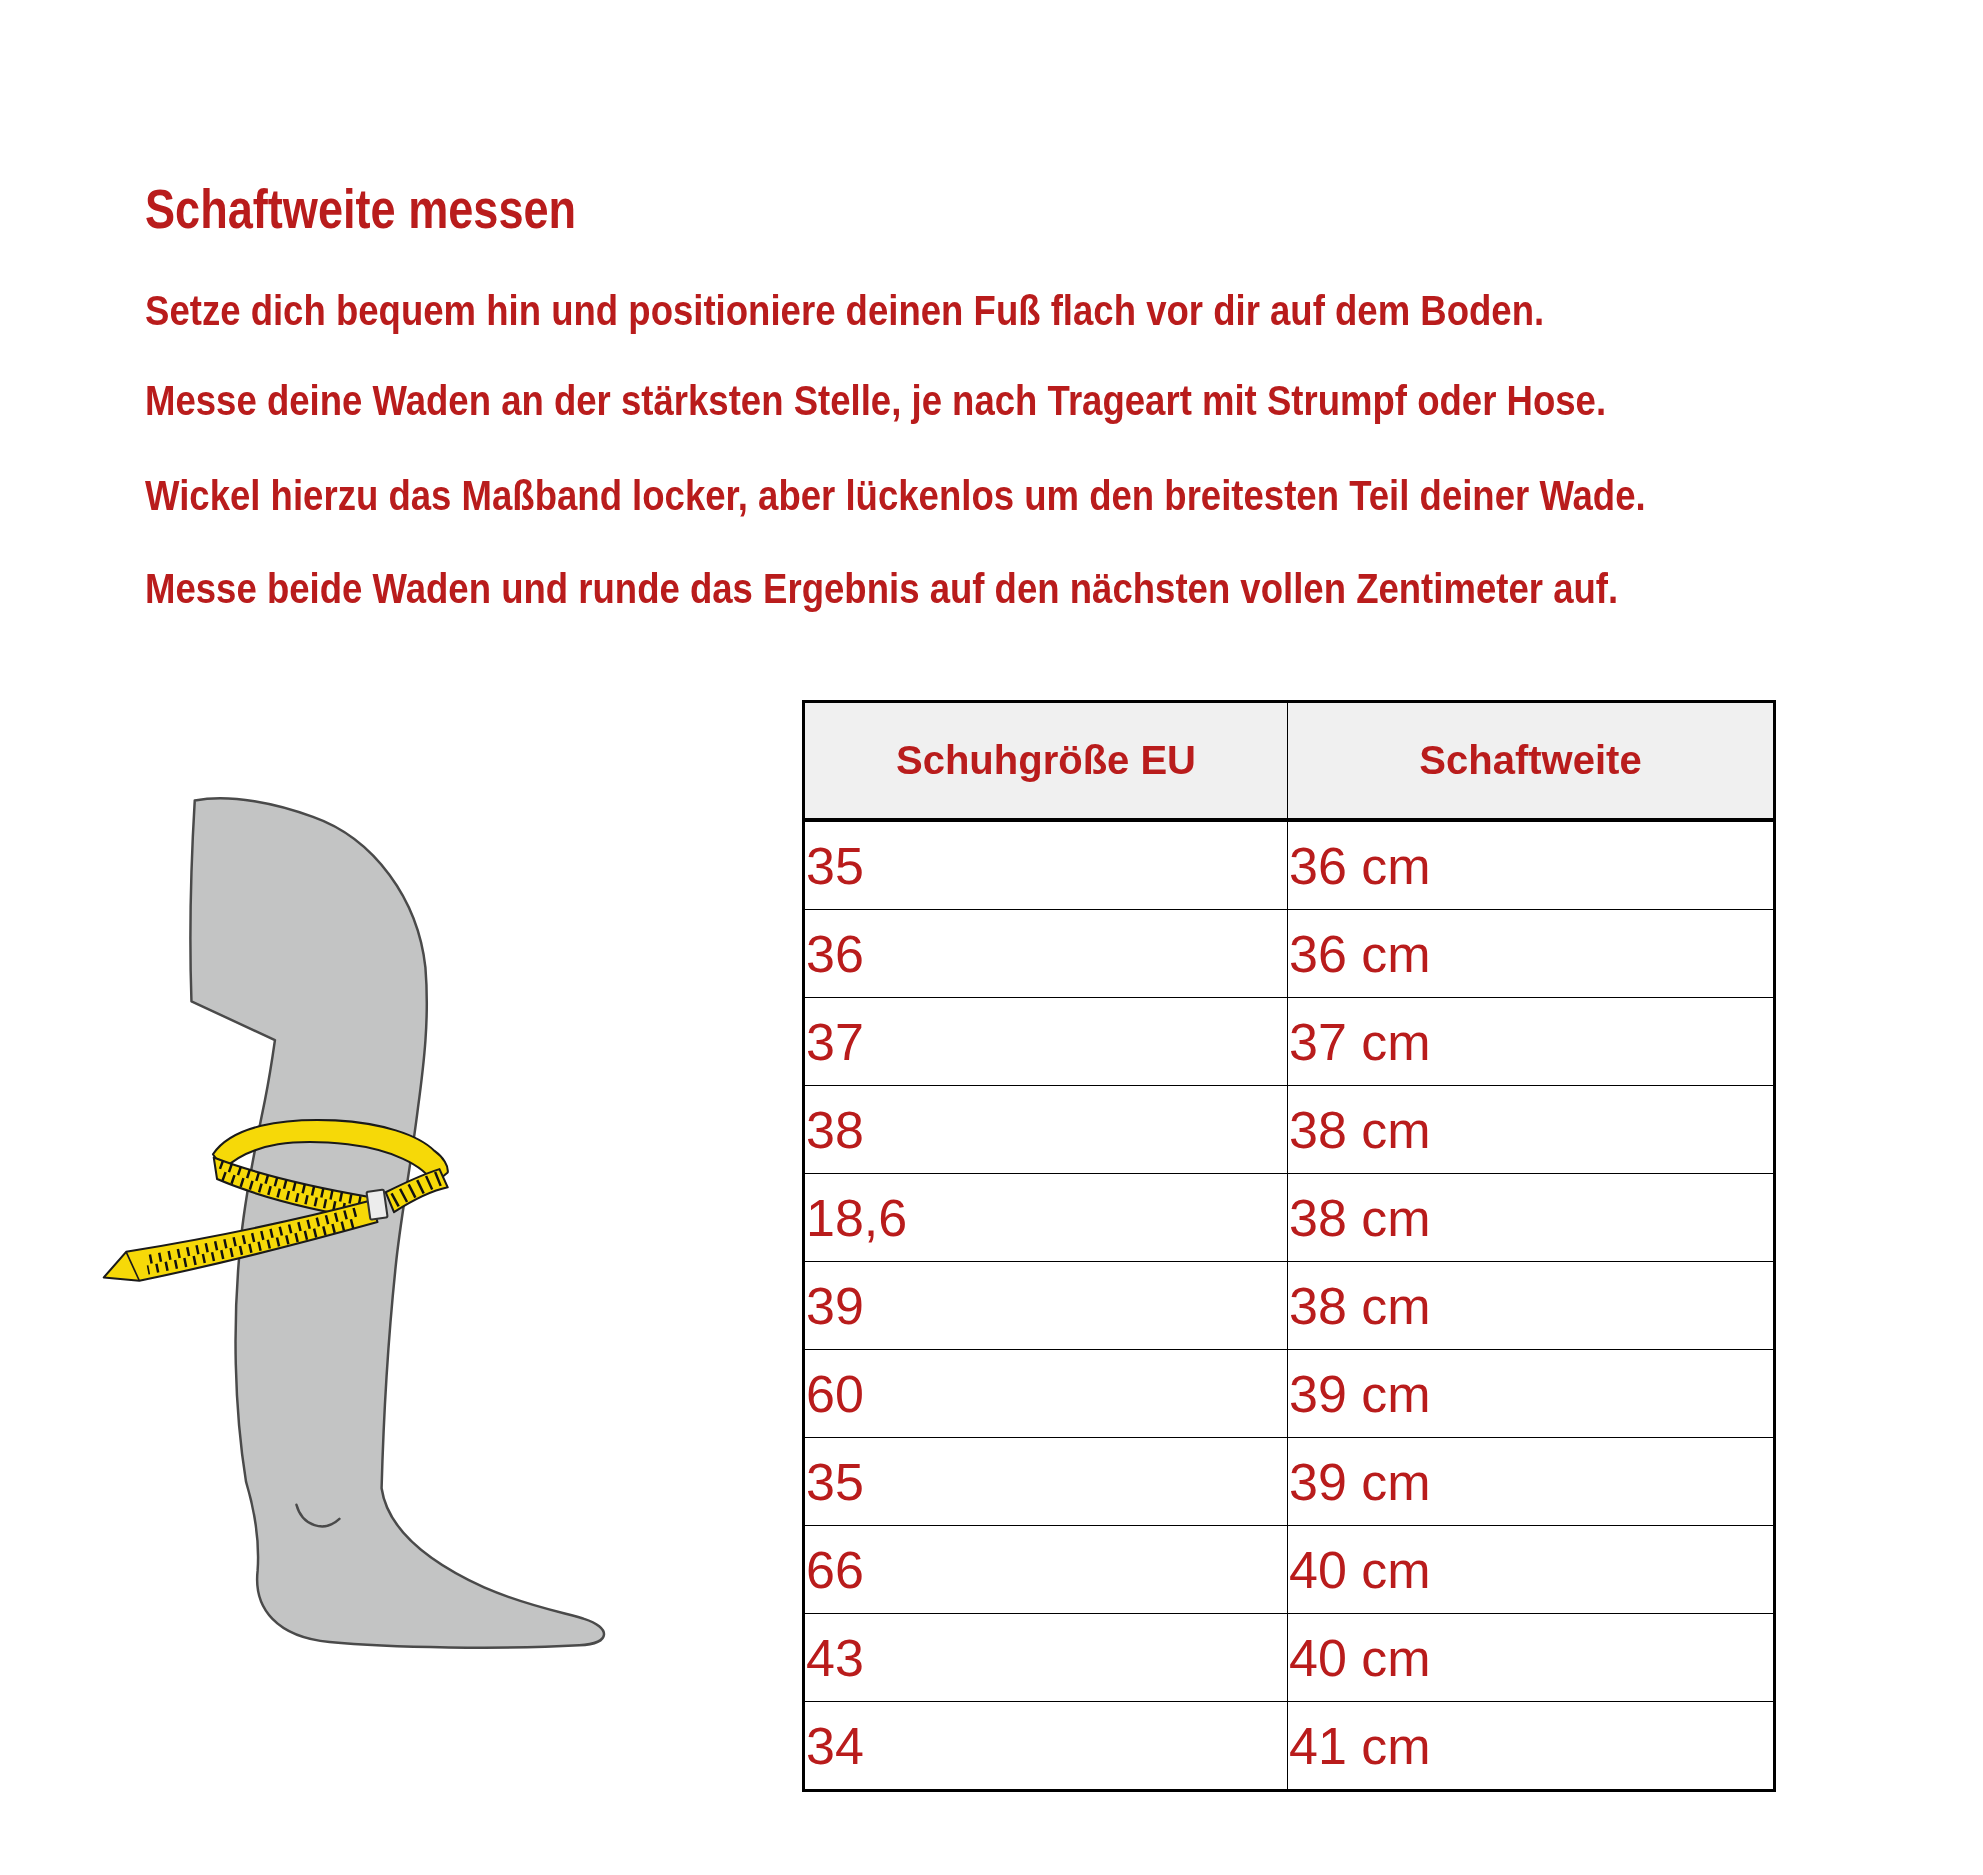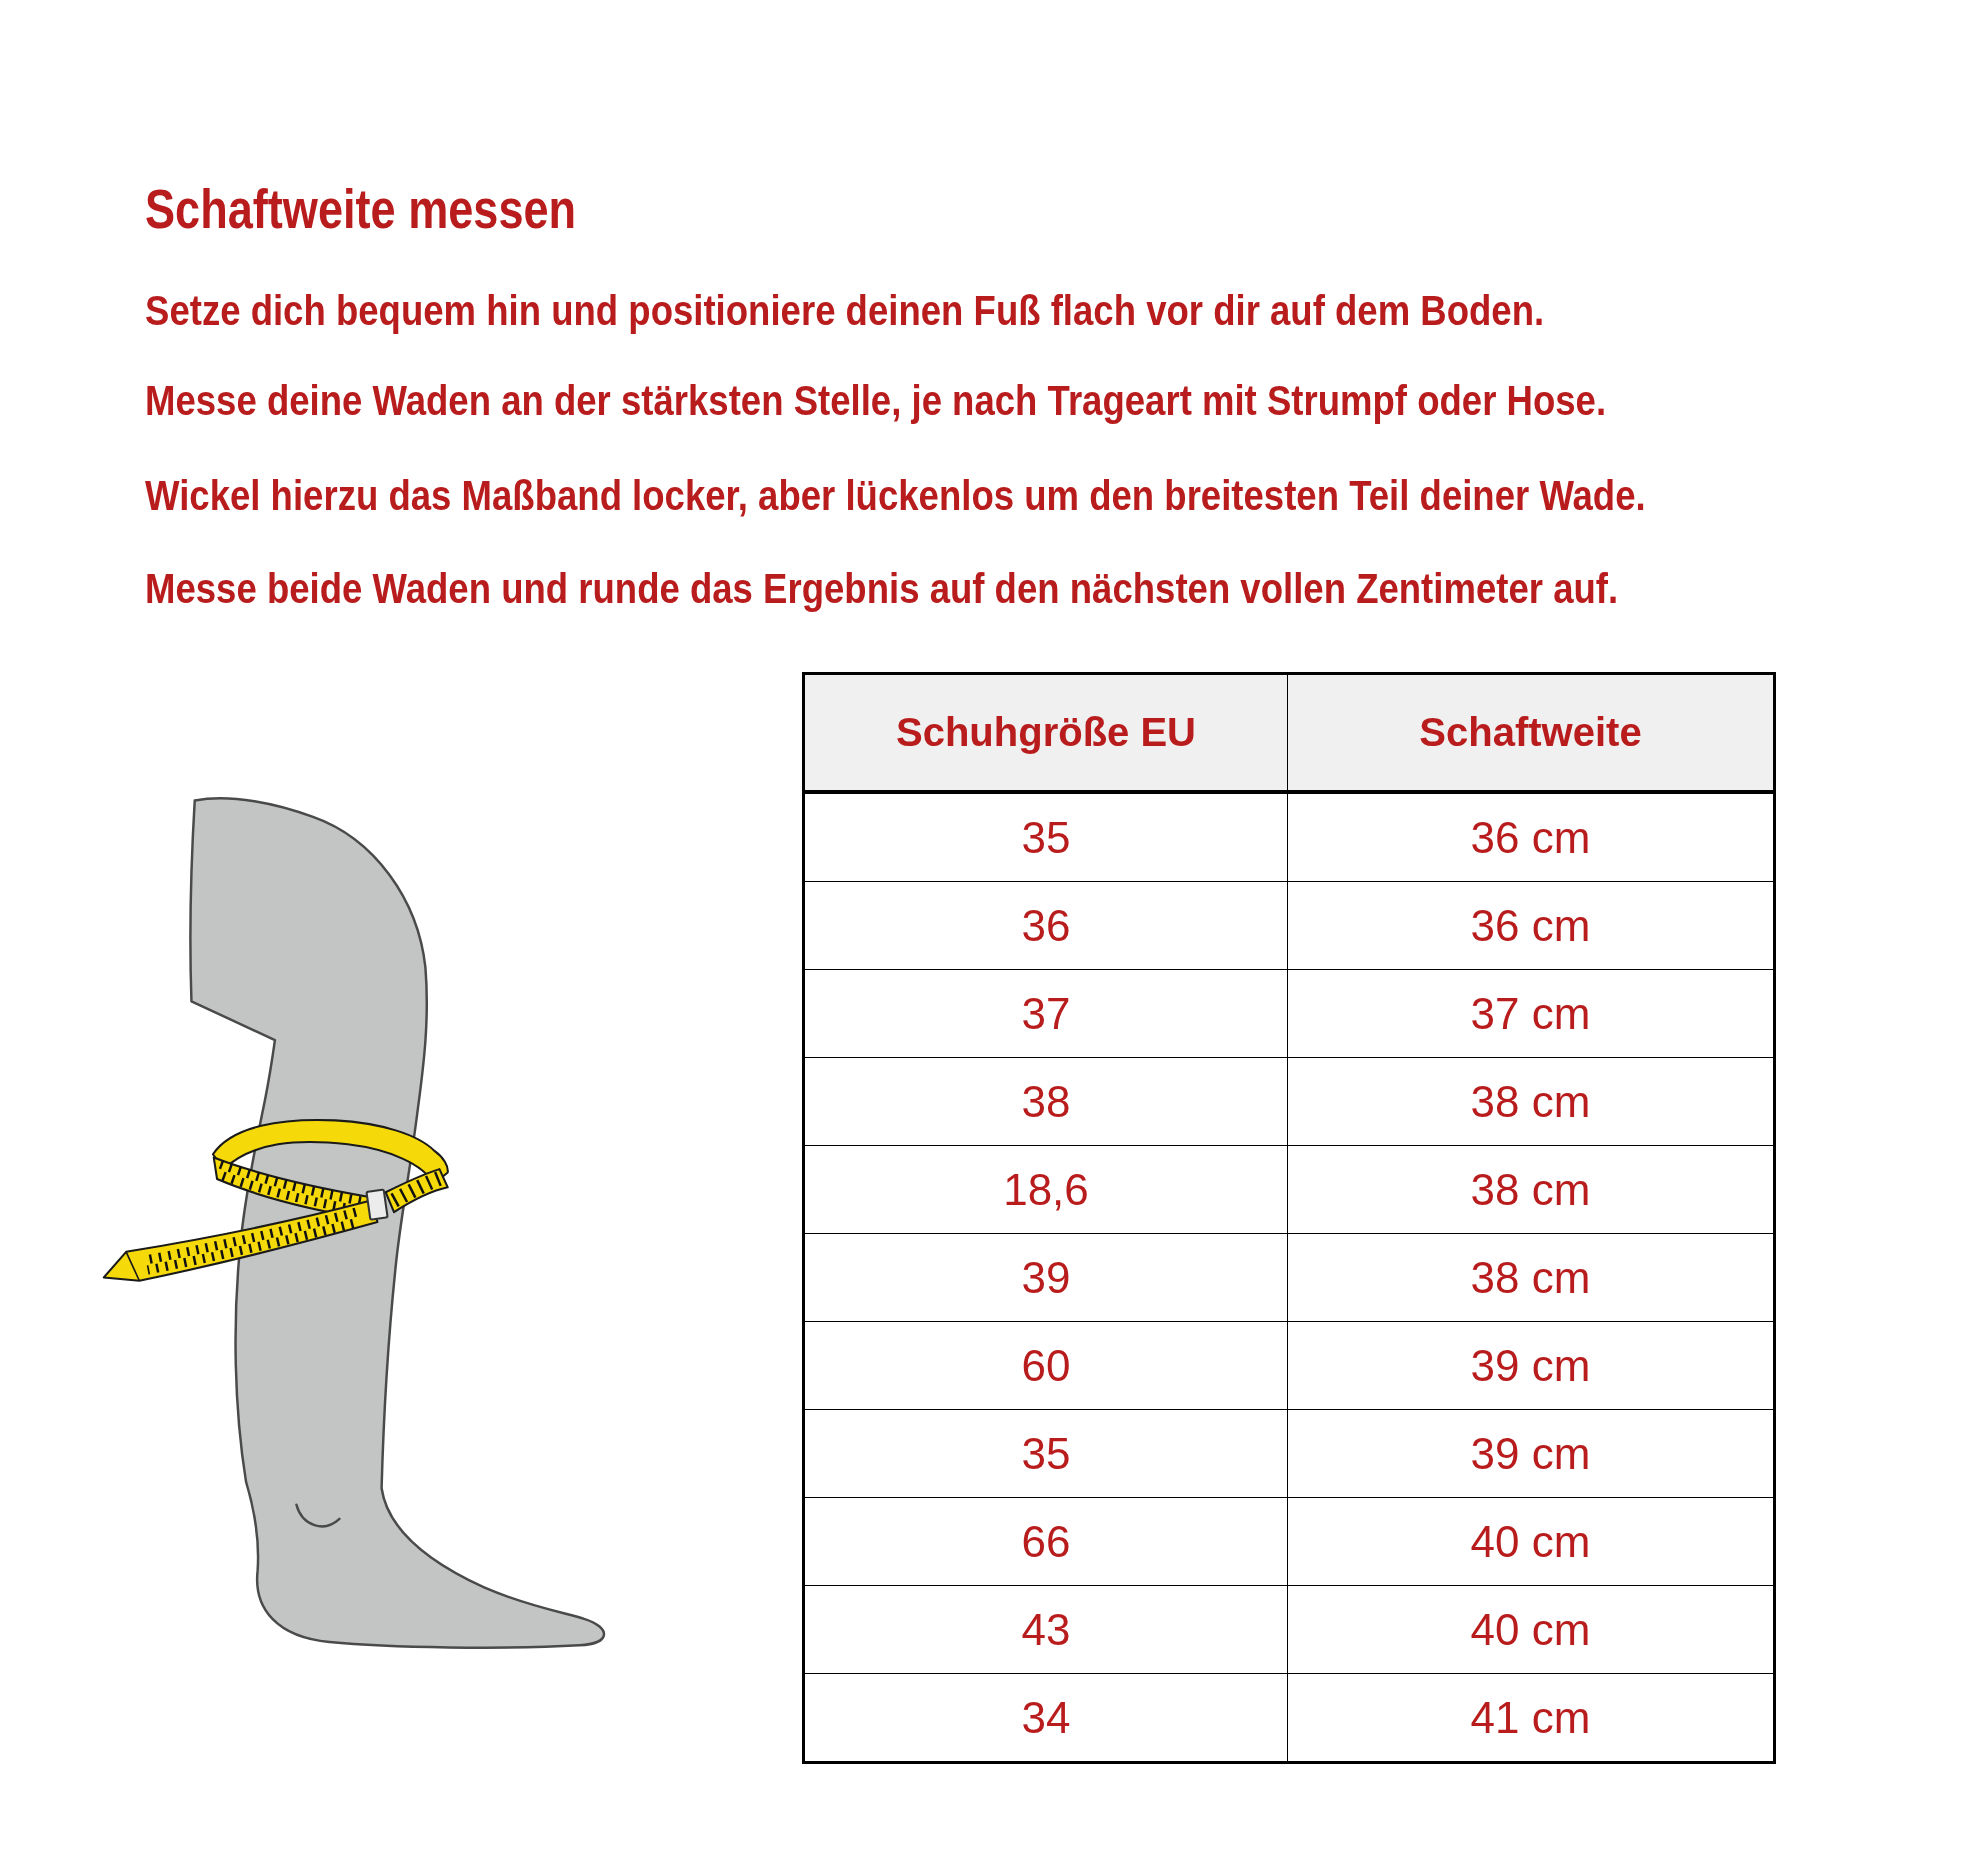--- a/index.html
+++ b/index.html
@@ -42,43 +42,43 @@
     position: absolute;
     left: 83px;
     top: 769px;
     width: 579px;
     height: 959px;
   }
 
   table.size-table {
     position: absolute;
     left: 802px;
-    top: 672px;
+    top: 700px;
     border-collapse: collapse;
     table-layout: fixed;
     border: 3.3px solid #000;
     background: #fff;
   }
   table.size-table col.c1 { width: 484px; }
   table.size-table col.c2 { width: 487px; }
   table.size-table th {
     height: 113px;
     font-size: 40px;
     font-weight: bold;
     text-align: center;
     vertical-align: middle;
     border-left: 1.7px solid #000;
     border-right: 1.7px solid #000;
     border-bottom: 4.1px solid #000;
   }
   table.size-table td {
     height: 85px;
-    font-size: 44px;
+    font-size: 52px;
     font-weight: normal;
-    text-align: center;
+    text-align: left;
     vertical-align: middle;
     border: 1.7px solid #000;
   }
 </style>
 </head>
 <body>
 
 <div class="canvas">
 
   <h1 class="page-title">Schaftweite messen</h1>

